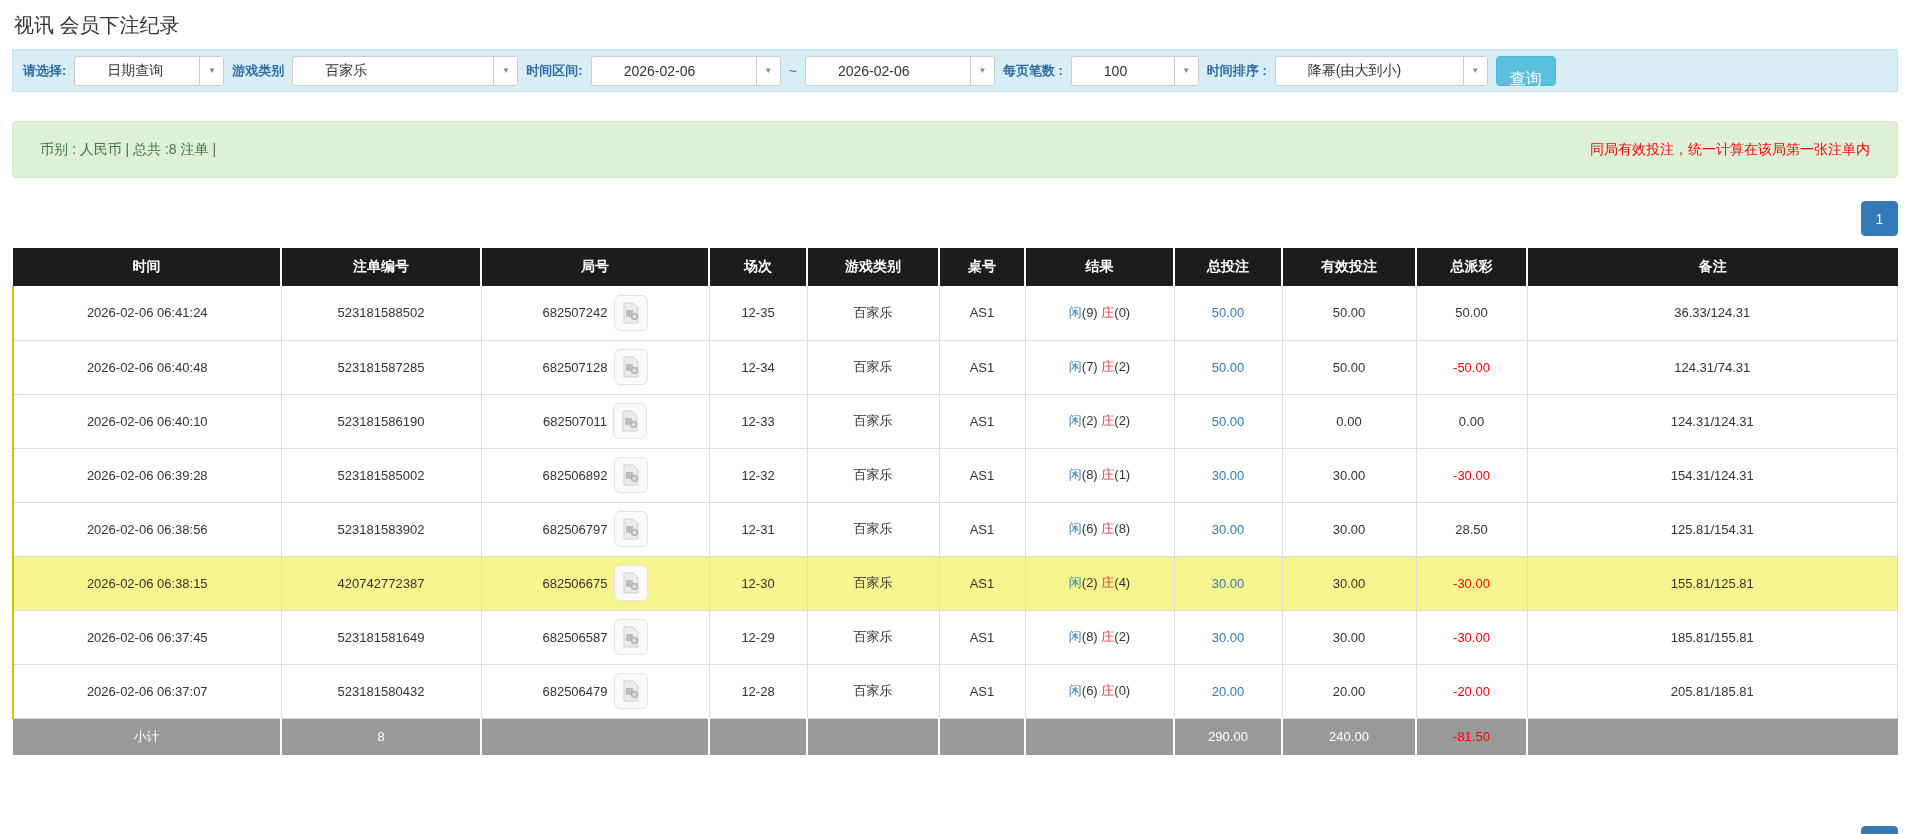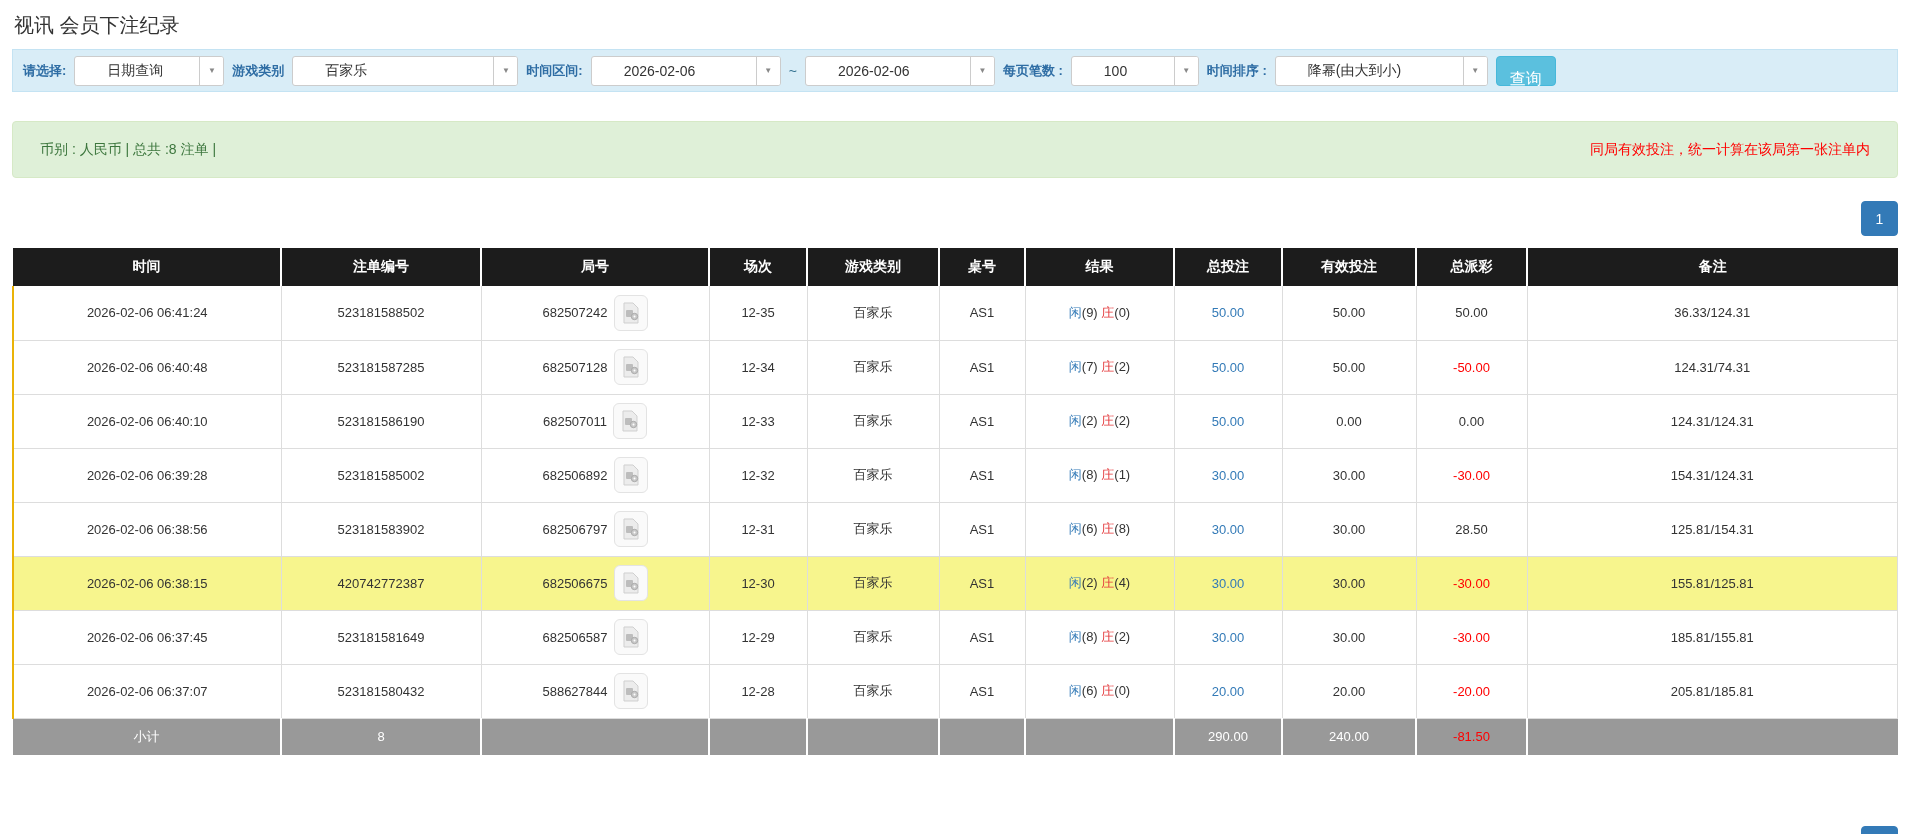--- a/index.html
+++ b/index.html
@@ -295,21 +295,21 @@
         <td><span class="res-p">闲</span><span class="res-num">(8)</span> <span class="res-b">庄</span><span class="res-num">(2)</span></td>
         <td class="cell-link">30.00</td>
         <td>30.00</td>
         <td class="neg">-30.00</td>
         <td>185.81/155.81</td>
       </tr>
       <tr>
         <td>2026-02-06 06:37:07</td>
         <td>523181580432</td>
         <td><span class="round-wrap">
-            <span>588627844</span>
+            <span>682506479</span>
             <span class="video-btn">
               <svg width="20" height="22" viewBox="0 0 20 22">
                 <path d="M3 1 h9 l5 5 v15 h-14 z" fill="#ececec" stroke="#cfcfcf"></path>
                 <rect x="5" y="8" width="7" height="7" rx="1" fill="#bdbdbd"></rect>
                 <circle cx="13.5" cy="14.5" r="3.2" fill="#c9c9c9" stroke="#aaa"></circle>
                 <circle cx="13.5" cy="14.5" r="1" fill="#fff"></circle>
               </svg>
             </span>
           </span></td>
         <td>12-28</td>

